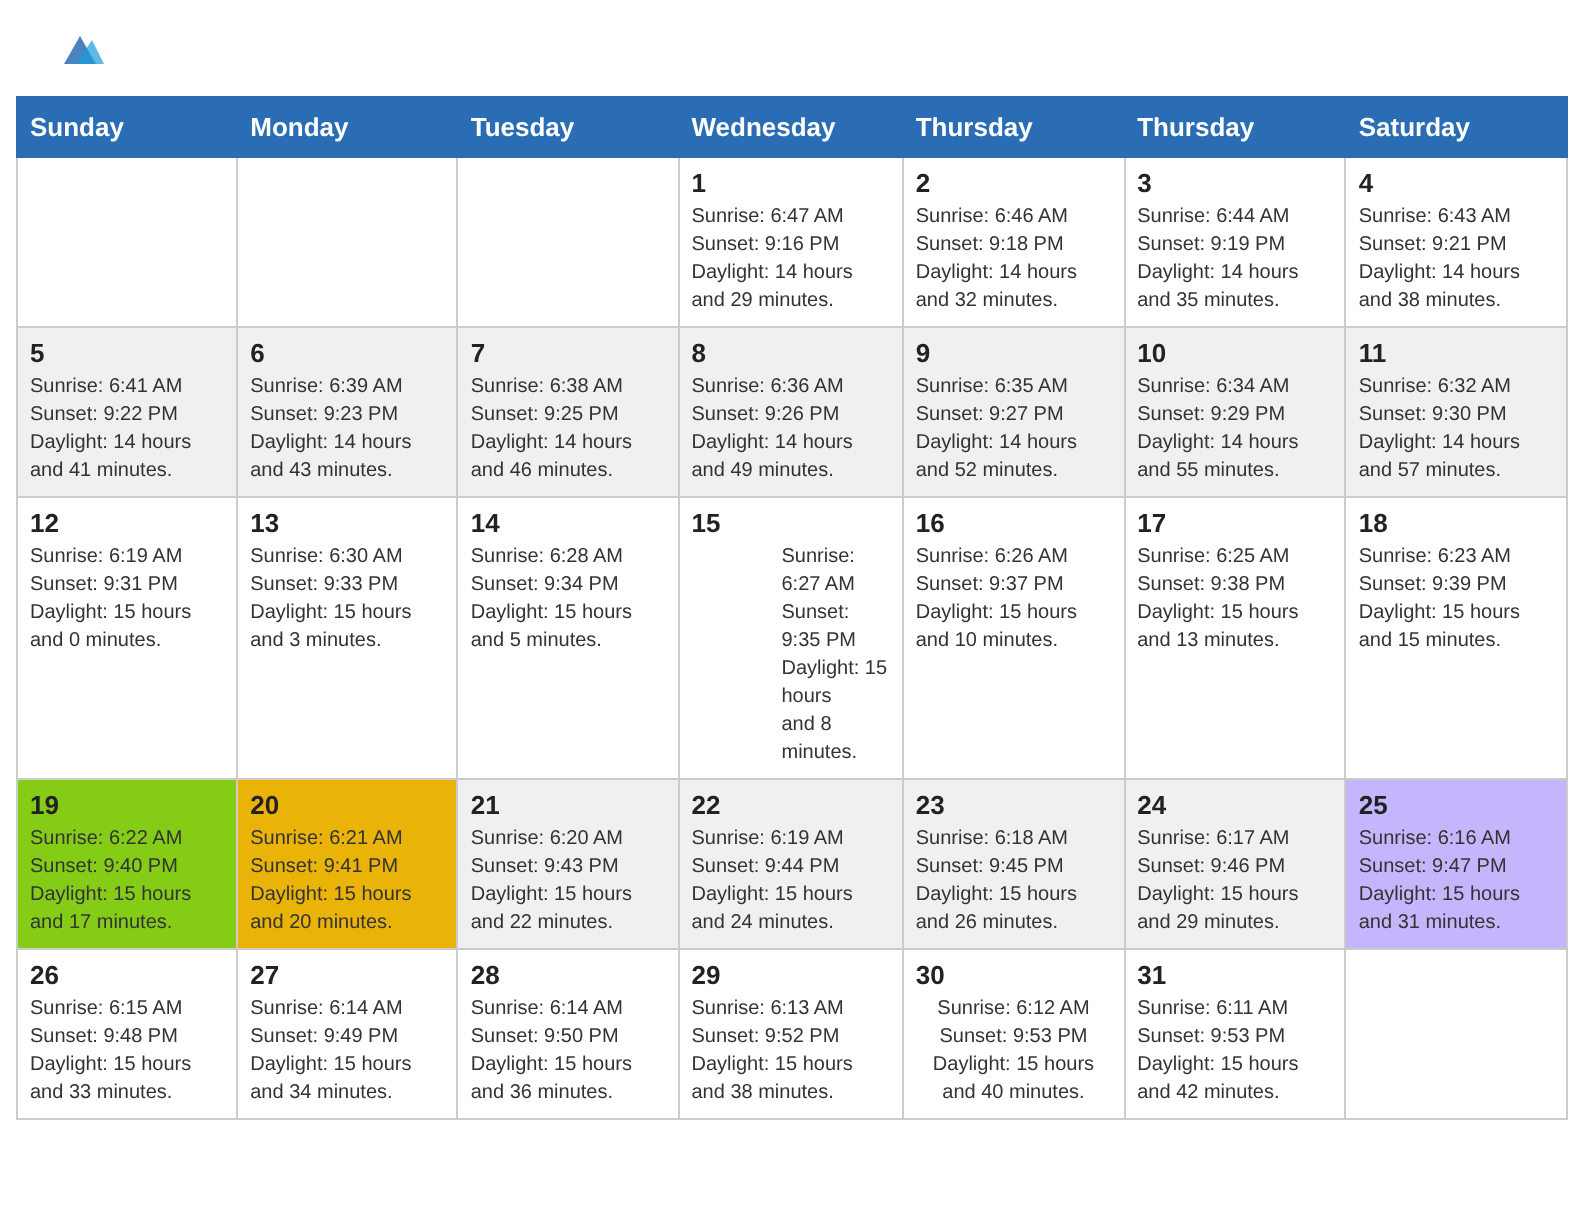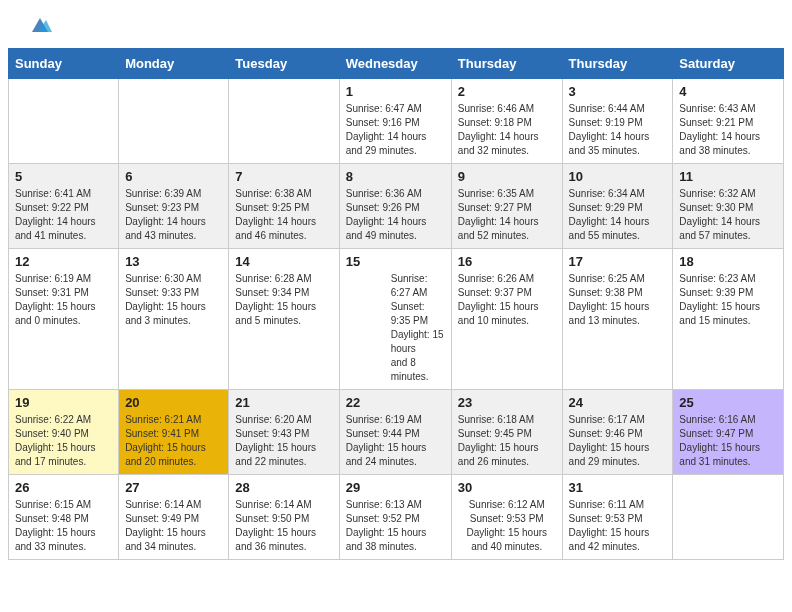--- a/index.html
+++ b/index.html
@@ -256,21 +256,21 @@
           </td>
           <td style="background: rgb(255, 255, 255);">
             <div class="day-num">18</div>
             <div class="day-info" style="white-space: pre-line;">Sunrise: 6:23 AM
 Sunset: 9:39 PM
 Daylight: 15 hours
 and 15 minutes.</div>
           </td>
         </tr>
         <tr>
-          <td style="background: #fef9c3;">
+          <td style="background: #84cc16;">
             <div class="day-num">19</div>
             <div class="day-info" style="white-space: pre-line;">Sunrise: 6:22 AM
 Sunset: 9:40 PM
 Daylight: 15 hours
 and 17 minutes.</div>
           </td>
           <td style="background: #eab308;">
             <div class="day-num">20</div>
             <div class="day-info" style="white-space: pre-line;">Sunrise: 6:21 AM
 Sunset: 9:41 PM

